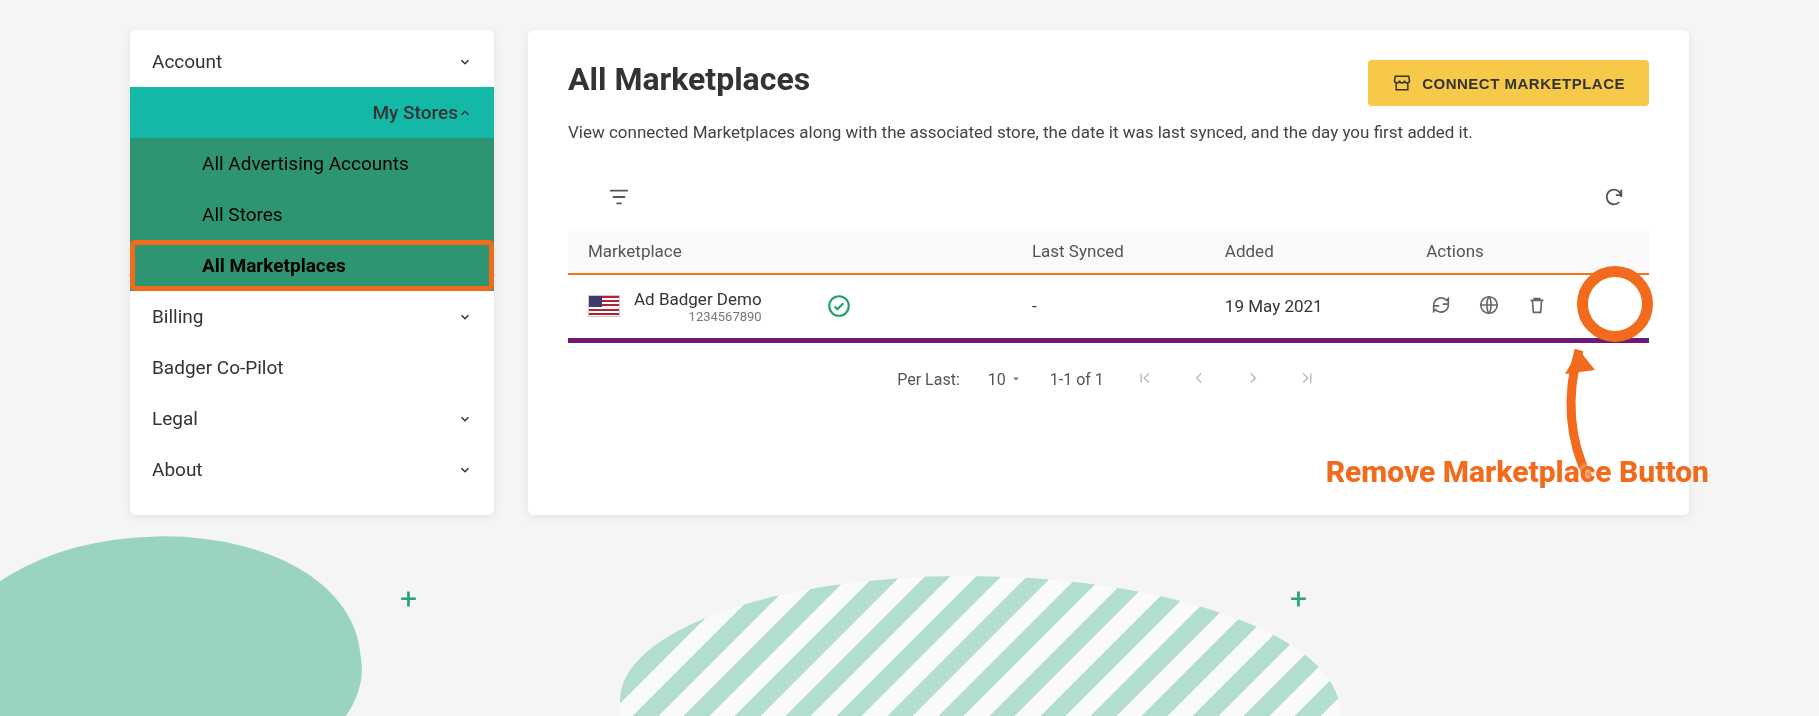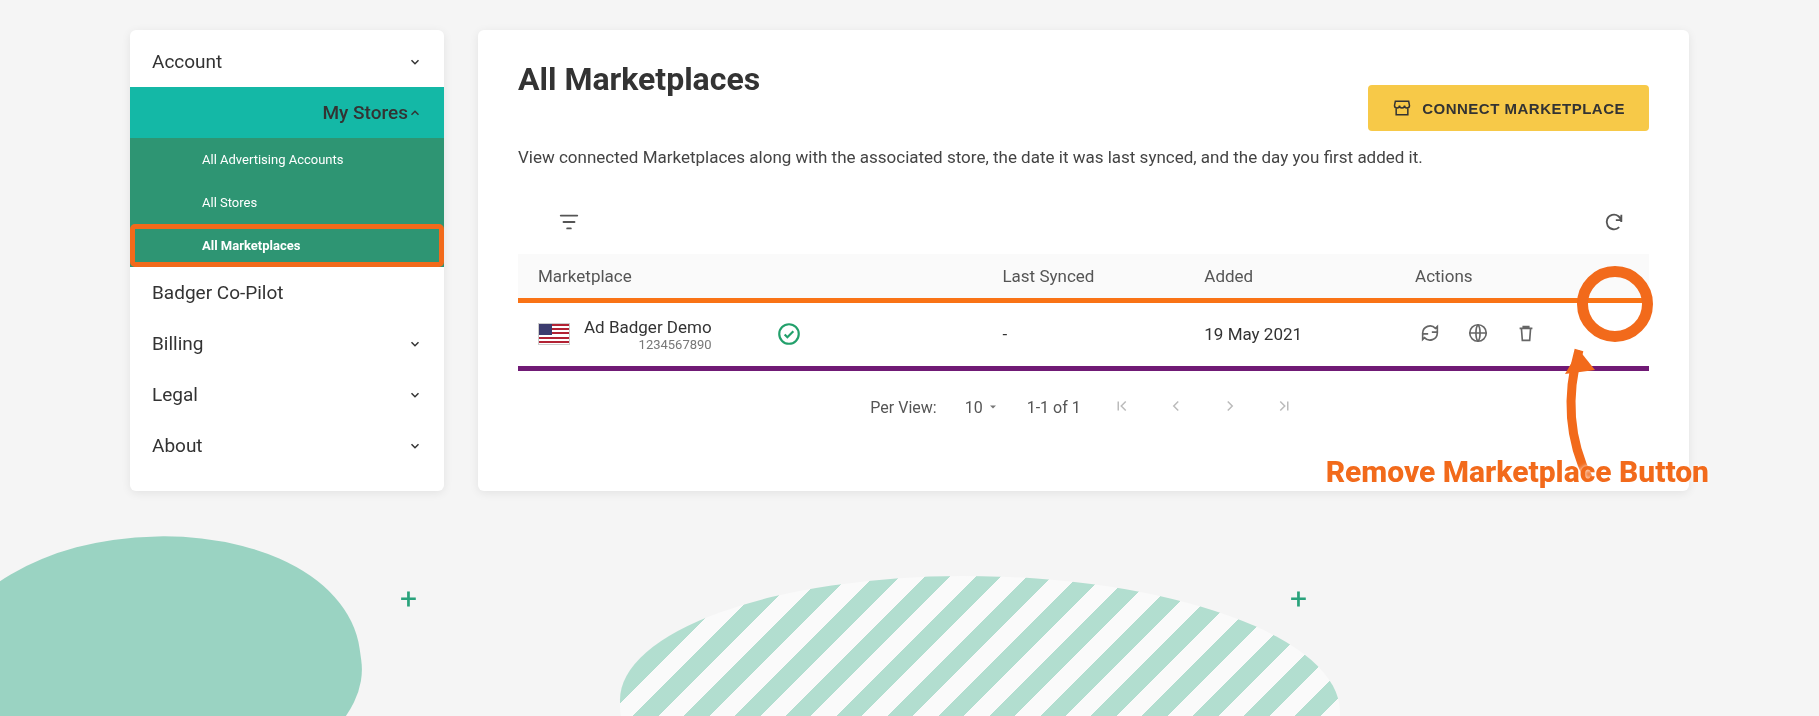--- a/index.html
+++ b/index.html
@@ -34,40 +34,40 @@
   .layout {
     position: relative;
     z-index: 1;
     display: flex;
     gap: 34px;
     padding: 30px 130px 0 130px;
   }
 
   
   .sidebar {
-    width: 314px;
+    width: 364px;
     background: #fff;
     border-radius: 6px;
     box-shadow: 0 2px 10px rgba(0,0,0,0.08);
     padding: 6px 0 20px 0;
     flex-shrink: 0;
   }
   .side-item {
     display: flex; justify-content: space-between; align-items: center;
     padding: 14px 22px;
     font-size: 19px;
     color: #333;
     cursor: pointer;
   }
   .side-item.expanded { background: #14b8a6; font-weight: 500; justify-content: flex-end; }
   .side-sub {
     padding: 14px 22px 14px 72px;
-    font-size: 13px;
+    font-size: 19px;
     background: #2e9573;
-    color: #ffffff;
+    color: #000000;
     cursor: pointer;
   }
   .side-sub.active {
     font-weight: 700;
     position: relative;
   }
   .highlight-box {
     position: absolute;
     left: 0; top: 0; right: 0; bottom: 0;
     border: 5px solid #f26a1b;
@@ -91,38 +91,37 @@
     display: flex; align-items: center; gap: 10px;
     background: #f7c948;
     color: #333;
     font-weight: 700;
     font-size: 15px;
     letter-spacing: 0.5px;
     padding: 13px 24px;
     border: none;
     border-radius: 4px;
     cursor: pointer;
-    margin-top: 25px;
   }
   .subtitle { font-size: 17px; color: #444; margin-bottom: 30px; line-height: 1.5; }
 
   .toolbar {
     display: flex; justify-content: space-between; align-items: center;
     padding: 6px 20px 14px 36px;
   }
   .icon-btn { background: none; border: none; cursor: pointer; color: #555; padding: 4px; }
 
   table { width: 100%; border-collapse: collapse; }
   thead th {
     text-align: left;
     font-weight: 400;
     font-size: 17px;
     color: #555;
     padding: 12px 20px;
-    border-bottom: 5px solid #f97316;
+    border-bottom: 2px solid #f97316;
     background: #fafafa;
   }
   tbody td {
     padding: 14px 20px;
     border-bottom: 5px solid #701a75;
     font-size: 17px;
     color: #333;
     vertical-align: middle;
   }
   .mk-cell { display: flex; align-items: center; gap: 14px; }
@@ -194,27 +193,27 @@
       <span>All Advertising Accounts</span>
     </div>
     <div class="side-sub">
       <span>All Stores</span>
     </div>
     <div class="side-sub active" style="position:relative;">
       <span>All Marketplaces</span>
       <div class="highlight-box"></div>
     </div>
     <div class="side-item">
+      <span>Billing</span>
+      <svg class="chev" viewBox="0 0 24 24">
+          <path d="M6 9l6 6 6-6" fill="none" stroke="#333" stroke-width="2.5"></path>
+        </svg>
+    </div>
+    <div class="side-item">
       <span>Badger Co-Pilot</span>
-    </div>
-    <div class="side-item">
-      <span>Billing</span>
-      <svg class="chev" viewBox="0 0 24 24">
-          <path d="M6 9l6 6 6-6" fill="none" stroke="#333" stroke-width="2.5"></path>
-        </svg>
     </div>
     <div class="side-item">
       <span>Legal</span>
       <svg class="chev" viewBox="0 0 24 24">
           <path d="M6 9l6 6 6-6" fill="none" stroke="#333" stroke-width="2.5"></path>
         </svg>
     </div>
     <div class="side-item">
       <span>About</span>
       <svg class="chev" viewBox="0 0 24 24">
@@ -292,21 +291,21 @@
                     <path d="M5 7h14M9 7V5h6v2M7 7l1 13h8l1-13" fill="none" stroke="#666" stroke-width="1.8"></path>
                   </svg>
               </button>
             </div>
           </td>
         </tr>
       </tbody>
     </table>
 
     <div class="pager">
-      <span>Per View:</span>
+      <span>Per Last:</span>
       <div class="sel">
         <span>10</span>
         <svg width="12" height="12" viewBox="0 0 24 24">
             <path d="M6 9l6 6 6-6" fill="#777"></path>
           </svg>
       </div>
       <span>1-1 of 1</span>
       <button class="pager-btn">
         <svg width="18" height="18" viewBox="0 0 24 24">
             <path d="M17 6l-6 6 6 6M7 6v12" stroke="#bbb" stroke-width="2" fill="none"></path>

